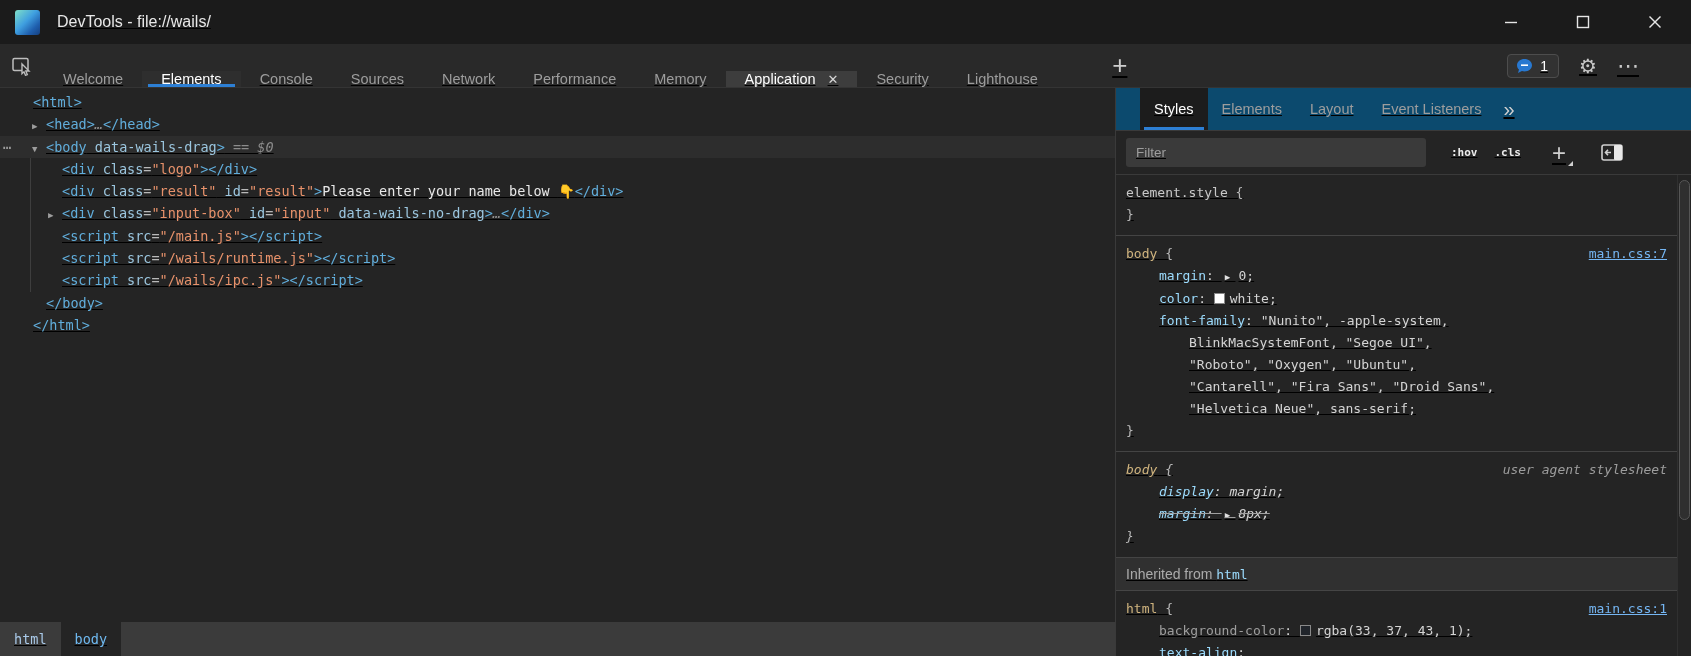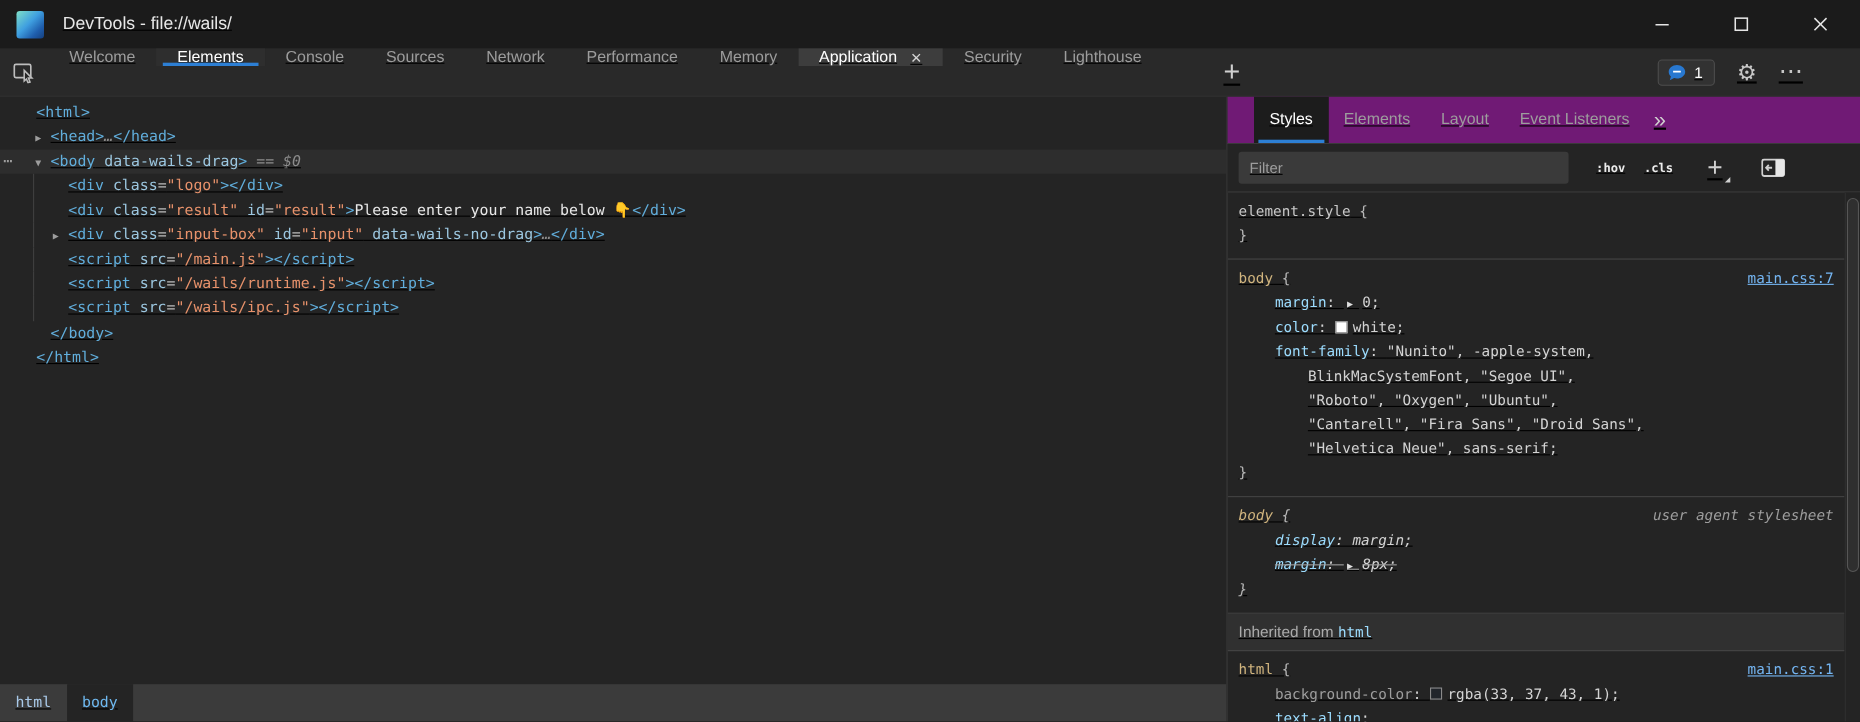--- a/index.html
+++ b/index.html
@@ -57,21 +57,21 @@
   .tok-dim  { color:#8c8c8c; font-style:italic; }
   .tok-emoji{ color:#f5c542; font-family:"DejaVu Sans", sans-serif; }
 
   
   .breadcrumbs { height:34px; flex:0 0 34px; background:#3b3b3b; display:flex; align-items:stretch;
     font-family:"DejaVu Sans Mono","Liberation Mono",monospace; font-size:13.5px; }
   .crumb { display:flex; align-items:center; padding:0 14px; color:#a9c9e8; }
   .crumb.active { background:#242424; color:#6fb9f0; }
 
   
-  .styles-tabs { height:43px; flex:0 0 43px; background:#701a75; display:flex; align-items:stretch;
+  .styles-tabs { height:43px; flex:0 0 43px; background:#0c4a6e; display:flex; align-items:stretch;
     border-bottom:1px solid #3a3a3a; padding-left:24px;text-align:center; }
   .stab { display:flex; align-items:center; padding:0 14px; color:#9d9d9d; font-size:14.5px; position:relative; white-space:nowrap; }
   .stab.active { color:#ffffff; background:#1c1c1c; }
   .stab.active::after { content:""; position:absolute; left:4px; right:4px; bottom:0; height:3px; background:#2d7fd4; }
   .stab-overflow { display:flex; align-items:center; margin-left:8px; color:#d0d0d0; font-size:20px; }
 
   .filter-row { height:44px; flex:0 0 44px; display:flex; align-items:center; background:#242424;
     border-bottom:1px solid #3a3a3a; padding:0 14px 0 10px; gap:17px; }
   .filter-input { width:300px; height:29px; background:#3a3a3a; border:none; border-radius:3px;
     color:#f97316; font-size:13.5px; padding:0 10px; outline:none; font-family:"Liberation Sans",sans-serif; }
@@ -143,21 +143,21 @@
     </div>
   </div>
 
   <div class="tabbar">
     <div class="inspect-btn">
       <svg width="22" height="20" viewBox="0 0 22 20">
         <rect x="2" y="2.5" width="15" height="12" rx="1.5" fill="none" stroke-width="1.5"></rect>
         <path d="M11 8 L18 15 L14.8 15 L16.3 18.6 L14.5 19.3 L13 15.8 L11 17.6 Z" fill="#242424" stroke-width="1.4"></path>
       </svg>
     </div>
-    <div id="main-tabs" style="display:flex; align-items:flex-start;">
+    <div id="main-tabs" style="display:flex; align-items:flex-end;">
         <div class="tab">
           <span>Welcome</span>
         </div>
         <div class="tab active">
           <span>Elements</span>
         </div>
         <div class="tab">
           <span>Console</span>
         </div>
         <div class="tab">

